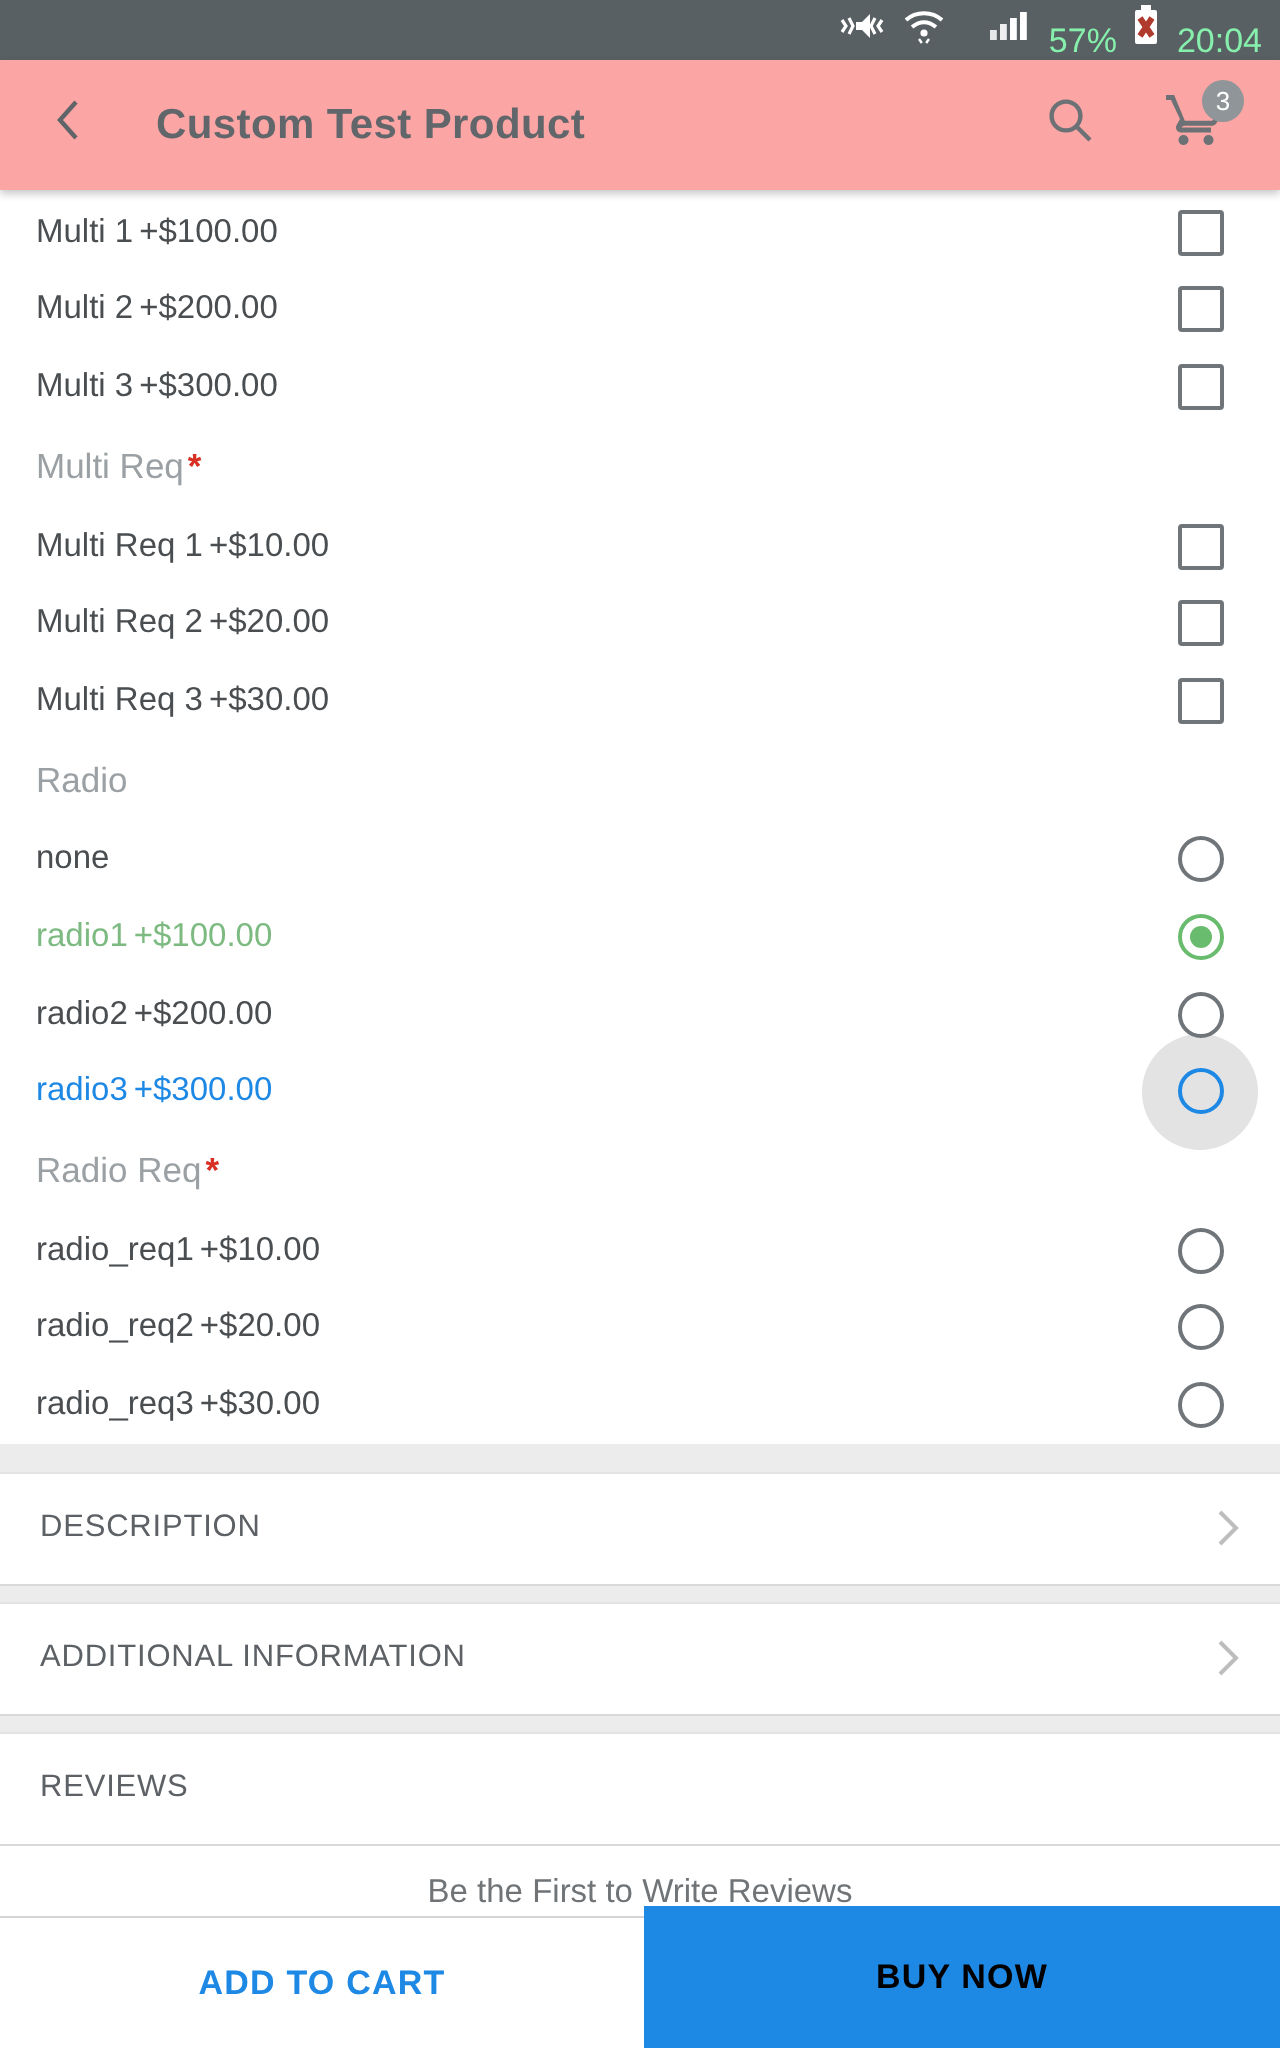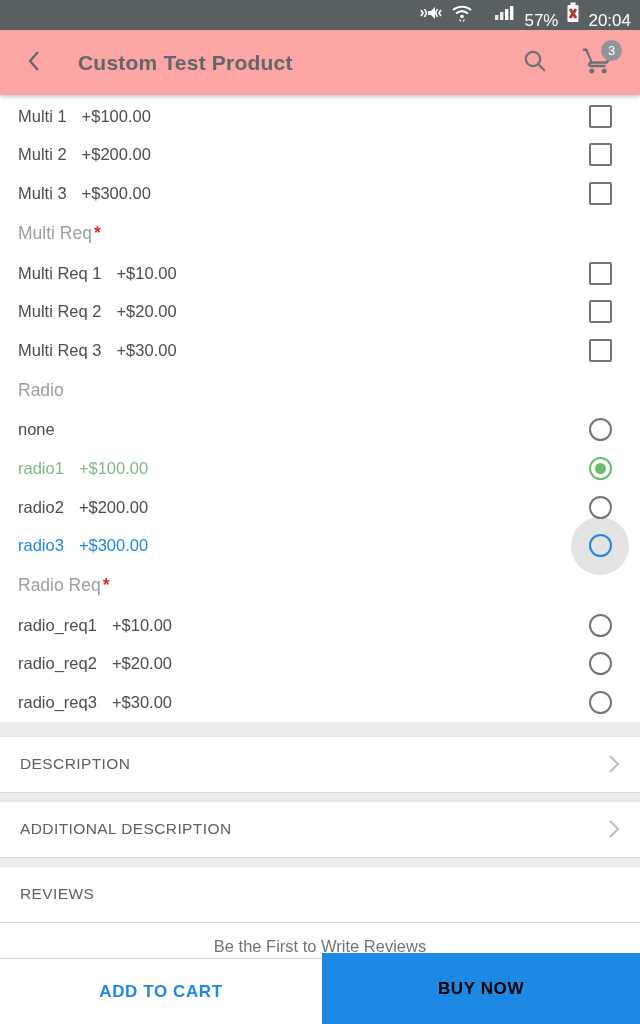--- a/index.html
+++ b/index.html
@@ -6,40 +6,40 @@
   body{
     width:640px;height:1024px;position:relative;overflow:hidden;
     font-family:"Liberation Sans",sans-serif;background:#fff;
   }
   
   .status-bar{
     height:30px;background:#596064;display:flex;align-items:center;
     justify-content:flex-end;gap:8px;padding:0 9px;color:#fff;font-size:17px;
   }
   .status-bar .sep{width:6px;}
-  .sb-text{color:#ffffff;line-height:30px;margin-top:12px;}
+  .sb-text{color:#86efac;line-height:30px;margin-top:12px;}
   
   .app-bar{
     height:65px;background:#fca5a5;display:flex;align-items:center;
     padding:0 20px;box-shadow:0 2px 4px rgba(0,0,0,.22);position:relative;z-index:5;
   }
   .back-btn{width:26px;height:40px;display:flex;align-items:center;justify-content:center;}
   .page-title{font-size:21px;font-weight:bold;color:#61666a;margin-left:32px;letter-spacing:.2px;}
   .search-btn{margin-left:auto;width:34px;height:40px;display:flex;align-items:center;justify-content:center;}
   .cart-btn{margin-left:24px;width:44px;height:48px;position:relative;display:flex;align-items:center;justify-content:center;}
   .cart-badge{
     position:absolute;top:1px;right:-2px;width:21px;height:21px;border-radius:50%;
     background:#8f9598;color:#fff;font-size:13px;display:flex;align-items:center;justify-content:center;
   }
   
   .options{padding-top:2px;background:#fff;}
   .opt-row{height:38.6px;display:flex;align-items:center;padding:0 28px 0 18px;}
   .hdr-row{height:41px;display:flex;align-items:center;padding:0 18px;font-size:17.5px;color:#9aa0a3;}
   .star{color:var(--red);margin-left:2px;font-weight:bold;}
-  .labelwrap{display:flex;gap:15px;font-size:16.5px;color:#4a4e51;align-items:flex-end;}
+  .labelwrap{display:flex;gap:3px;font-size:16.5px;color:#4a4e51;align-items:flex-end;}
   .opt-label.green,.opt-price.green{color:var(--green_text);}
   .opt-label.blue,.opt-price.blue{color:var(--accent_blue);}
   .control{margin-left:auto;position:relative;width:24px;height:24px;display:flex;align-items:center;justify-content:center;flex:0 0 auto;}
   .checkbox{width:19px;height:19px;border:2.5px solid #70757a;border-radius:2px;background:#fff;}
   .radio{width:19px;height:19px;border:2.5px solid #70757a;border-radius:50%;position:relative;z-index:1;background:transparent;}
   .radio.green{border-color:var(--green_control);background:#fff;}
   .radio.green.selected::after{
     content:"";position:absolute;left:4px;top:4px;width:11px;height:11px;
     background:var(--green_control);border-radius:50%;
   }
@@ -273,21 +273,21 @@
 <div class="accordion">
     <div class="acc-card">
       <span class="acc-label">DESCRIPTION</span>
       <span class="acc-chevron">
         <svg width="12" height="20" viewBox="0 0 12 20">
           <path d="M2 2 L10 10 L2 18" stroke="#bdbdbd" stroke-width="2" fill="none"></path>
         </svg>
       </span>
     </div>
     <div class="acc-card">
-      <span class="acc-label">ADDITIONAL DESCRIPTION</span>
+      <span class="acc-label">ADDITIONAL INFORMATION</span>
       <span class="acc-chevron">
         <svg width="12" height="20" viewBox="0 0 12 20">
           <path d="M2 2 L10 10 L2 18" stroke="#bdbdbd" stroke-width="2" fill="none"></path>
         </svg>
       </span>
     </div>
     <div class="acc-card">
       <span class="acc-label">REVIEWS</span>
     </div>
   </div>

